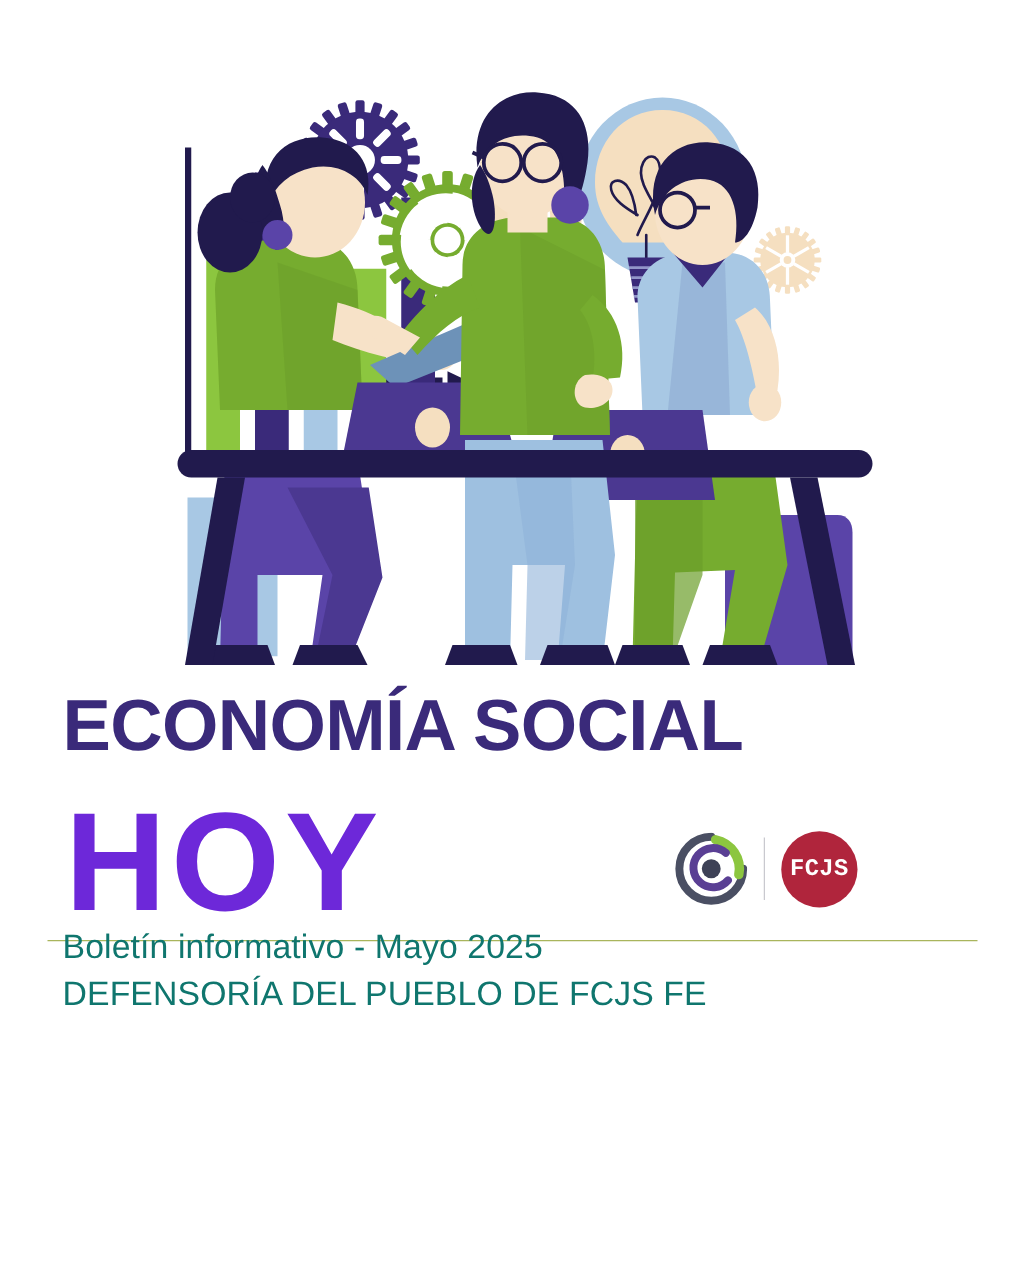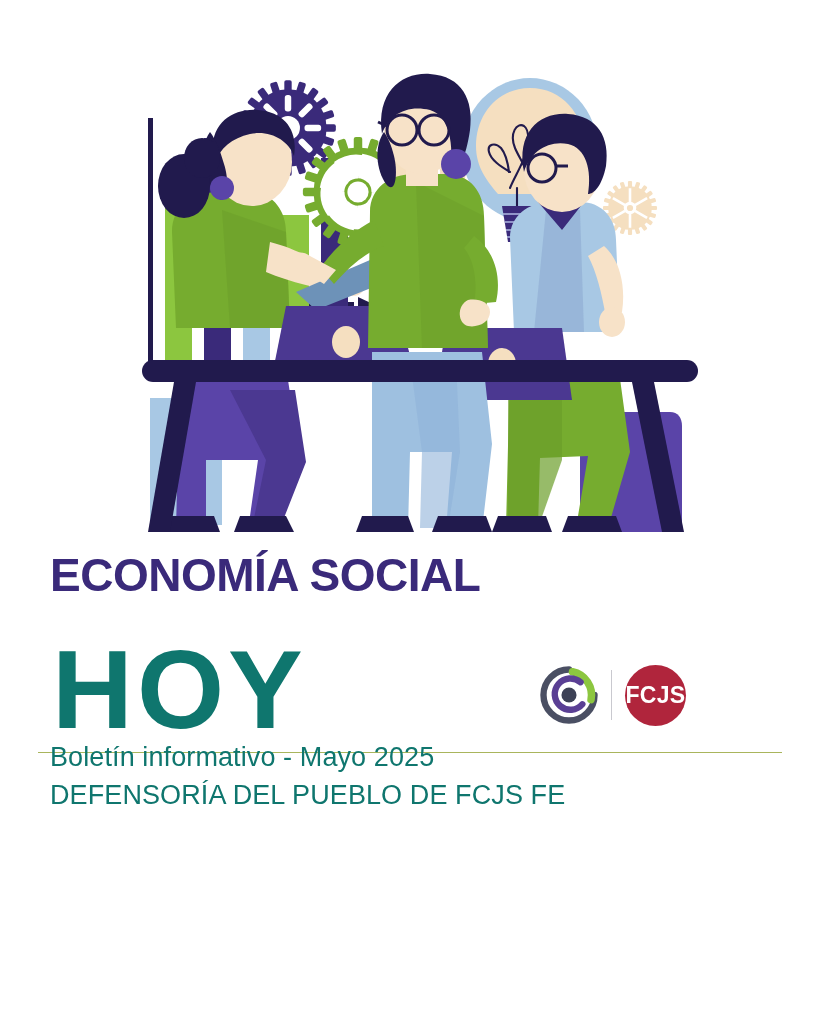--- a/index.html
+++ b/index.html
@@ -26,35 +26,35 @@
     width: 620px;
     height: 490px;
   }
   .illustration svg { display: block; width: 100%; height: 100%; }
 
   
   .title-main {
     position: absolute;
     left: 50px;
     top: 552px;
-    font-size: 46px;
+    font-size: 58px;
     font-weight: bold;
     letter-spacing: -0.5px;
     color: #3a2a7a;
     line-height: 1;
     white-space: nowrap;
   }
   .title-hoy {
     position: absolute;
     left: 52px;
     top: 634px;
     font-size: 112px;
     font-weight: bold;
     letter-spacing: 4px;
-    color: #0f766e;
+    color: #6d28d9;
     line-height: 1;
     white-space: nowrap;
   }
 
   
   .logo-strip {
     position: absolute;
     left: 540px;
     top: 655px;
     display: flex;
@@ -72,21 +72,21 @@
     width: 61px;
     height: 61px;
     border-radius: 50%;
     display: flex;
     align-items: center;
     justify-content: center;
     color: #ffffff;
     font-weight: bold;
     letter-spacing: 0.3px;
   }
-  .logo-fcjs { background: #b0253c; font-size: 23px; }
+  .logo-fcjs { background: #b0253c; font-size: 19px; font-family: Liberation Mono, monospace; }
   .logo-unl  { background: #1a9bb5; font-size: 23px; }
 
   
   .rule {
     position: absolute;
     left: 38px;
     top: 752px;
     width: 744px;
     height: 1px;
     background: #9aa83f;

